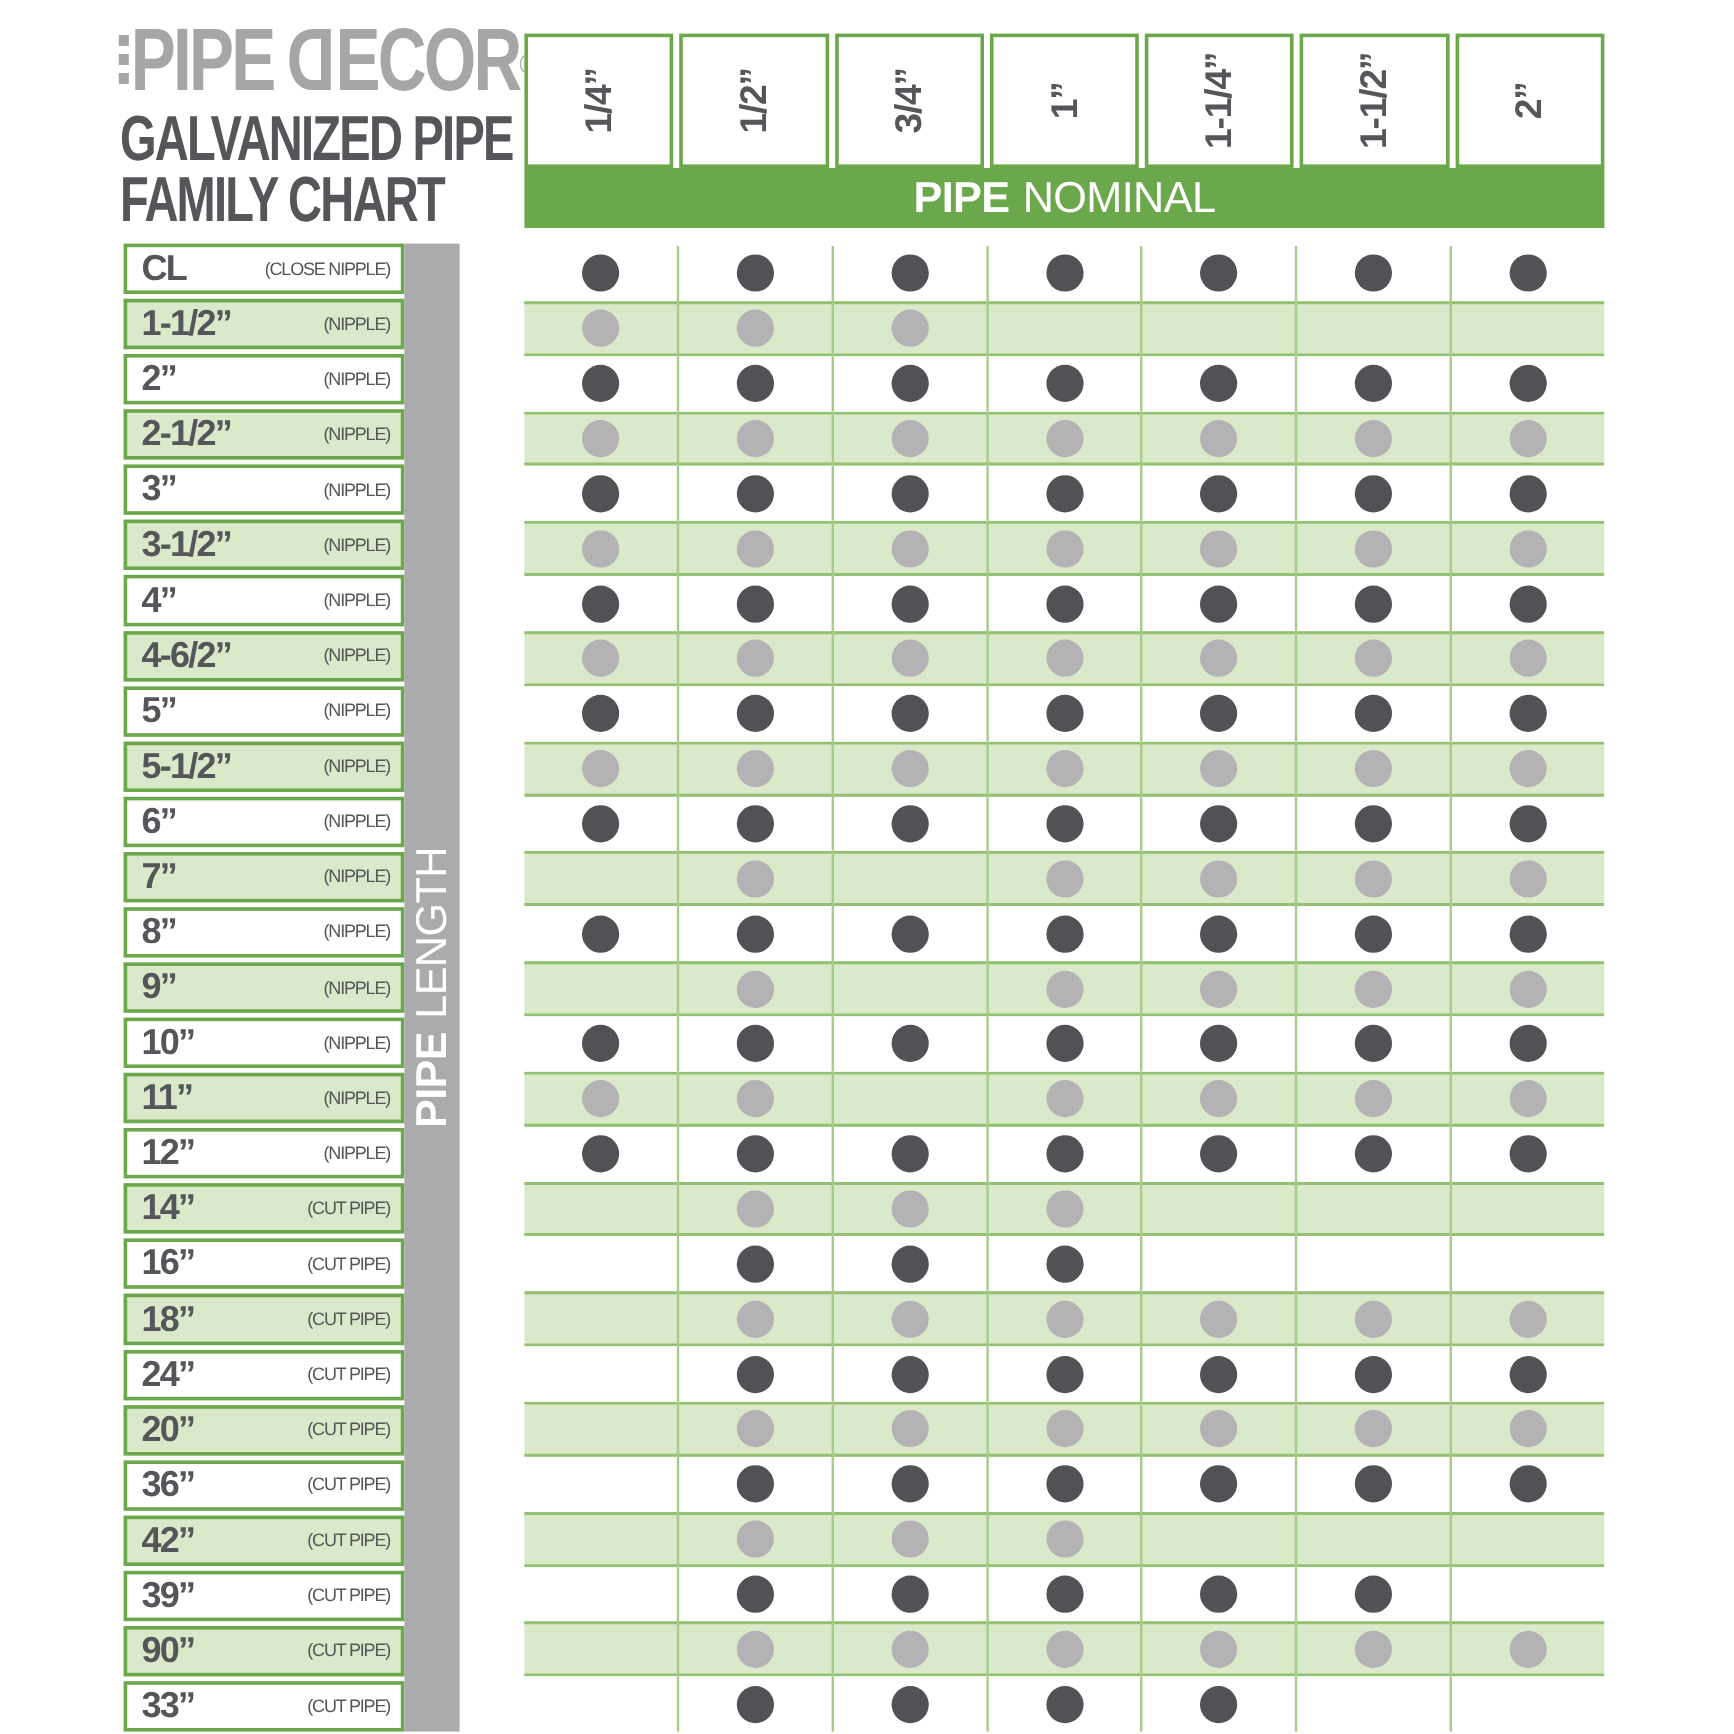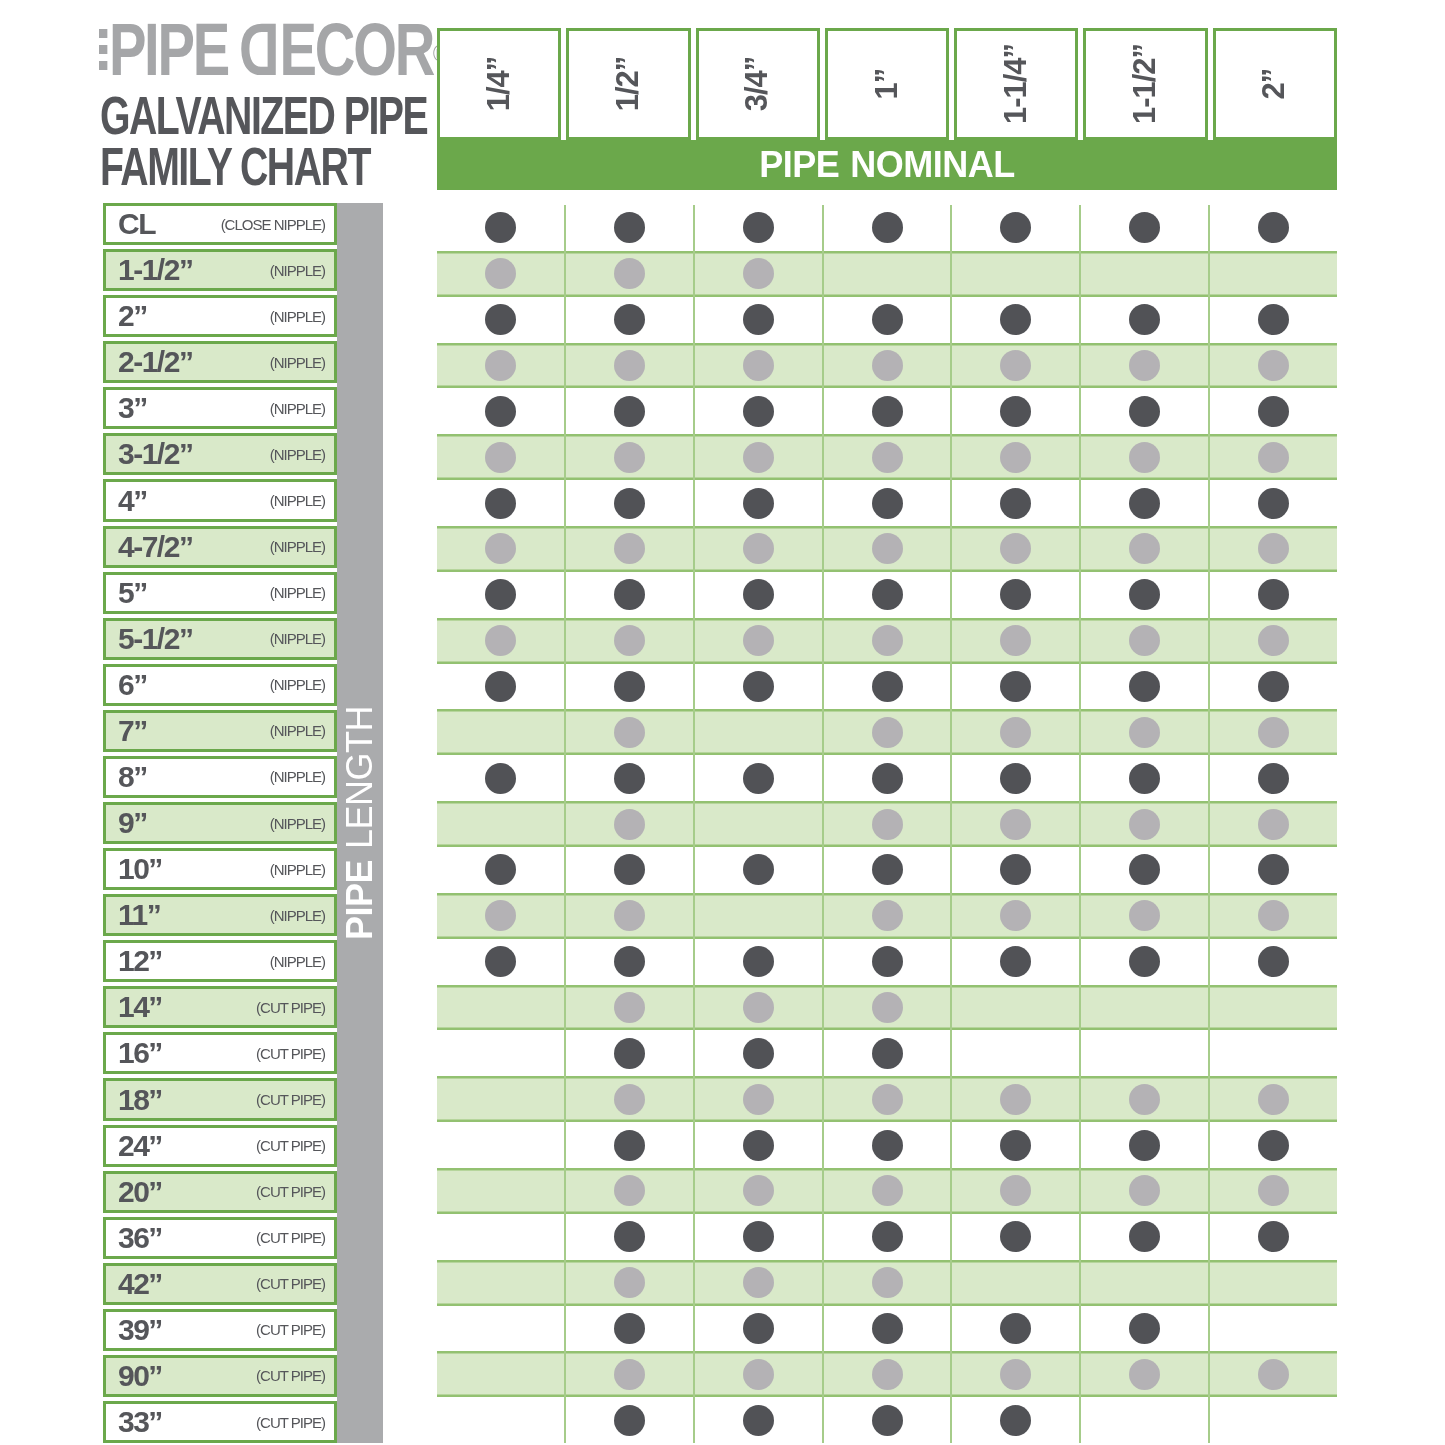--- a/index.html
+++ b/index.html
@@ -38,21 +38,21 @@
     background:#fff;display:flex;align-items:center;justify-content:center;
   }
   .rot{transform:rotate(-90deg);white-space:nowrap;}
   .col-cell .rot{font-size:31px;font-weight:bold;letter-spacing:-1px;color:var(--text-dark,#55565A);}
   .nominal-bar{
     position:absolute;left:437px;top:140px;width:900px;height:50px;
     background:var(--green,#6BA84B);display:flex;align-items:center;justify-content:center;
     color:#fff;font-size:36px;letter-spacing:-0.5px;white-space:nowrap;
   }
   .nominal-bar .b{font-weight:bold;}
-  .nominal-bar .r{font-weight:bold;margin-left:11px;}
+  .nominal-bar .r{font-weight:normal;margin-left:11px;}
   
   .row-labels{
     position:absolute;left:103px;top:203px;width:234px;height:1240px;
     display:flex;flex-direction:column;gap:4px;box-sizing:border-box;
   }
   .row-label{
     flex:1;box-sizing:border-box;border:3px solid var(--green,#6BA84B);
     background:#fff;display:flex;align-items:center;justify-content:space-between;
     padding:0 9px 0 12px;overflow:hidden;
   }
@@ -148,21 +148,21 @@
     </div>
     <div class="row-label green">
       <span class="size">3-1/2”</span>
       <span class="type">(NIPPLE)</span>
     </div>
     <div class="row-label">
       <span class="size">4”</span>
       <span class="type">(NIPPLE)</span>
     </div>
     <div class="row-label green">
-      <span class="size">4-7/2”</span>
+      <span class="size">4-6/2”</span>
       <span class="type">(NIPPLE)</span>
     </div>
     <div class="row-label">
       <span class="size">5”</span>
       <span class="type">(NIPPLE)</span>
     </div>
     <div class="row-label green">
       <span class="size">5-1/2”</span>
       <span class="type">(NIPPLE)</span>
     </div>

